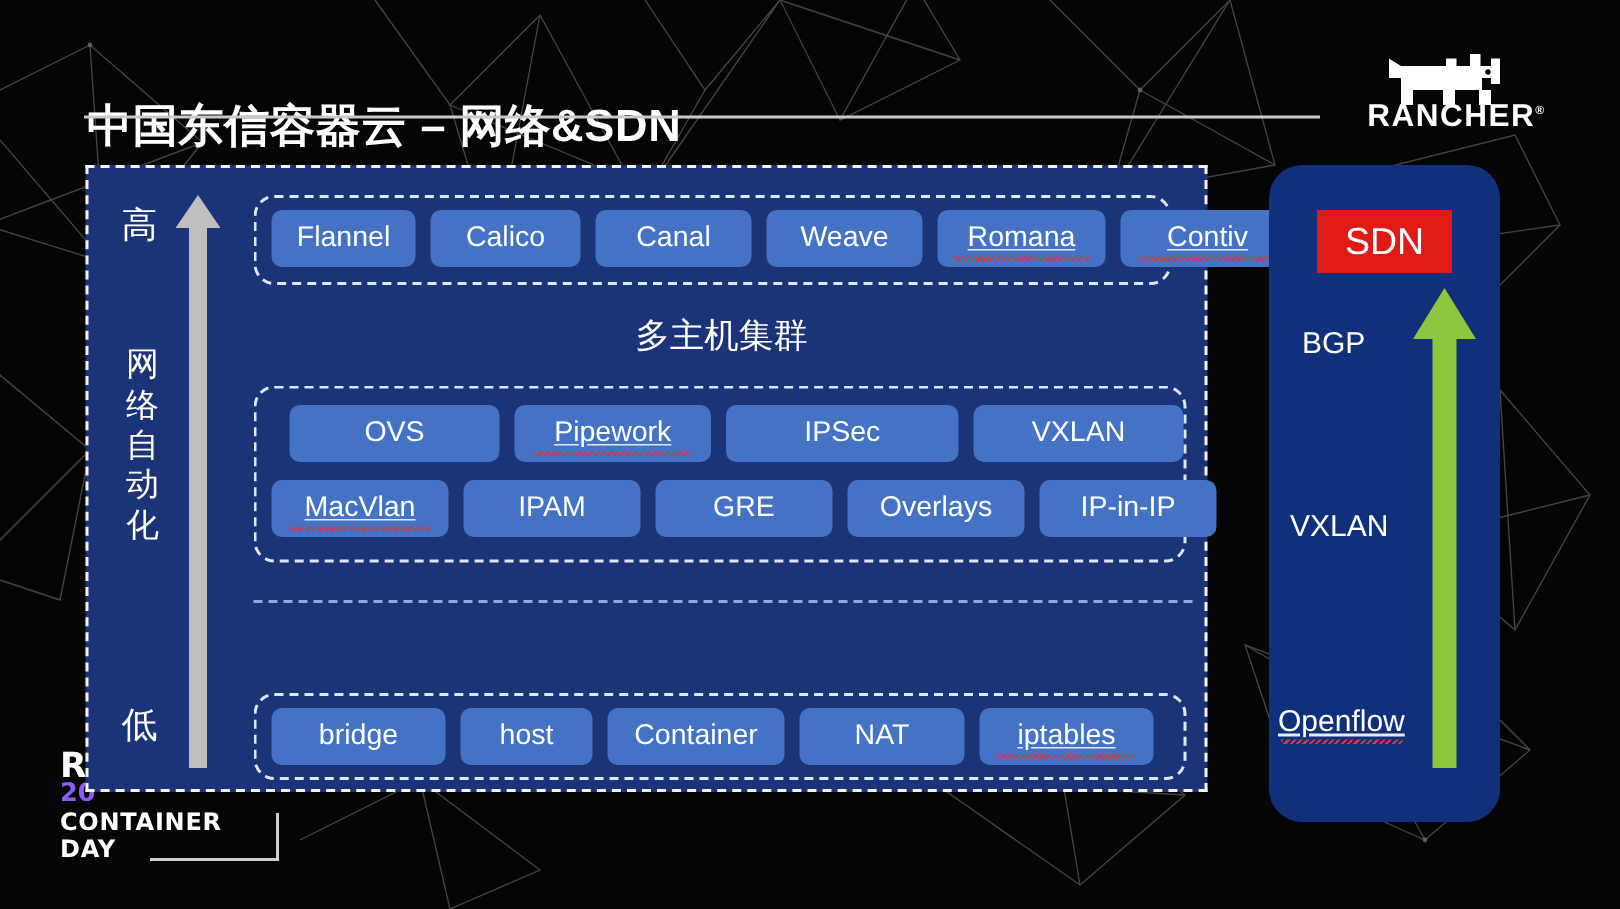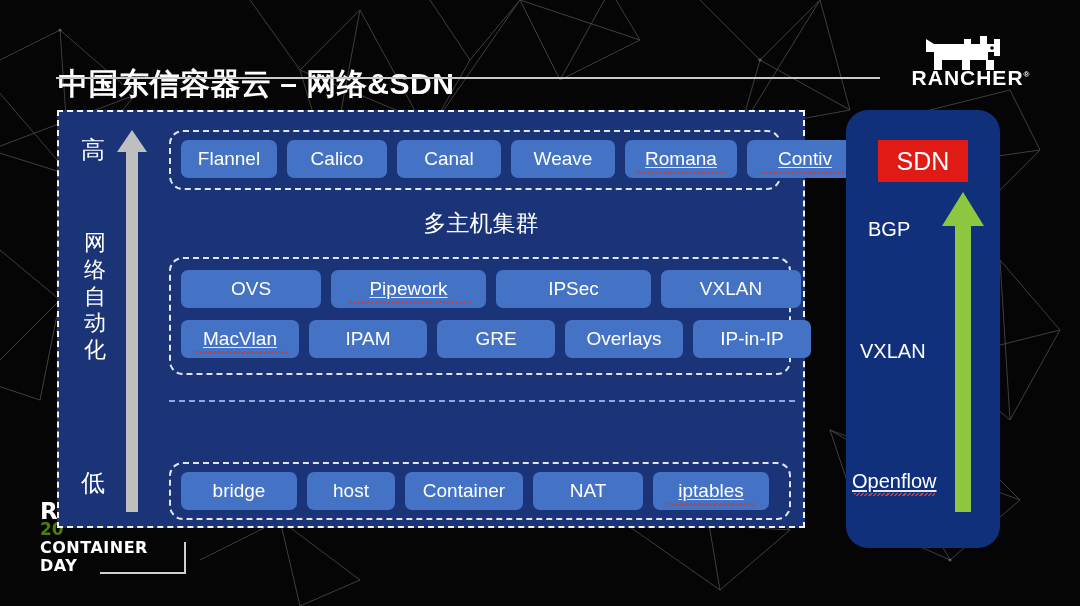--- a/index.html
+++ b/index.html
@@ -81,21 +81,21 @@
     font-family: "DejaVu Sans", sans-serif;
     font-weight: bold;
     font-size: 23px;
     color: #ffffff;
     letter-spacing: 0px;
   }
   #event-logo .el-year {
     font-family: "DejaVu Sans", sans-serif;
     font-weight: bold;
     font-size: 17px;
-    color: #4d7c0f;
+    color: #8b5cf6;
     margin-top: -2px;
   }
   #event-logo .el-container {
     font-family: "DejaVu Sans", sans-serif;
     font-weight: bold;
     font-size: 16px;
     color: #ffffff;
     letter-spacing: 0.5px;
     margin-top: 2px;
   }
@@ -390,23 +390,23 @@
           <div class="chip" style="width: 100px;">Calico</div>
           <div class="chip" style="width: 104px;">Canal</div>
           <div class="chip" style="width: 104px;">Weave</div>
           <div class="chip spell" style="width: 112px;">Romana</div>
           <div class="chip spell" style="width: 116px;">Contiv</div>
         </div>
 
       <div class="section-title" style="top:96px;">多主机集群</div>
 
       <div class="group-box" style="left:10px; top:145px; width:622px; height:118px;"></div>
-      <div class="chip-row" id="row-two" style="left:22px; top:158px;">
+      <div class="chip-row" id="row-two" style="left:34px; top:158px;">
           <div class="chip" style="width: 140px;">OVS</div>
-          <div class="chip spell" style="width: 155px;">Pipework</div>
+          <div class="chip spell" style="width: 131px;">Pipework</div>
           <div class="chip" style="width: 155px;">IPSec</div>
           <div class="chip" style="width: 140px;">VXLAN</div>
         </div>
       <div class="chip-row" id="row-three" style="left:22px; top:208px;">
           <div class="chip spell" style="width: 118px;">MacVlan</div>
           <div class="chip" style="width: 118px;">IPAM</div>
           <div class="chip" style="width: 118px;">GRE</div>
           <div class="chip" style="width: 118px;">Overlays</div>
           <div class="chip" style="width: 118px;">IP-in-IP</div>
         </div>

